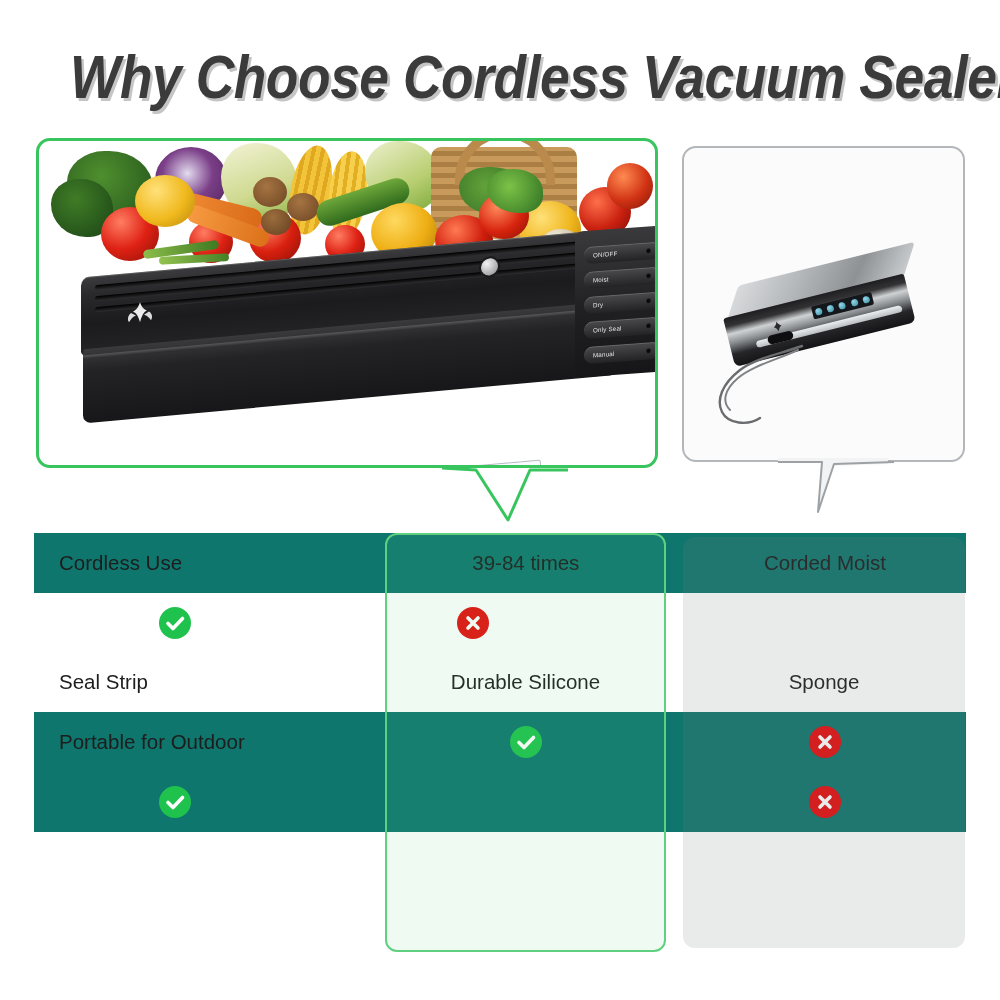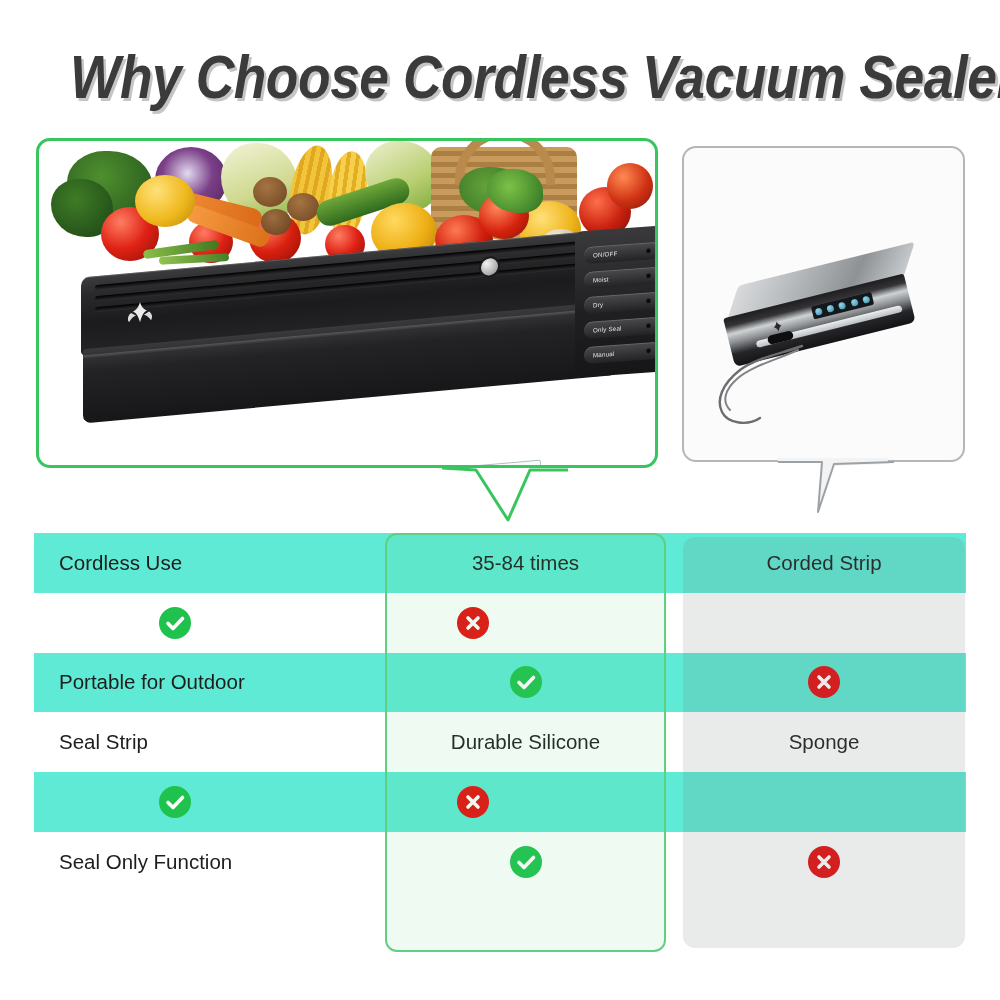--- a/index.html
+++ b/index.html
@@ -176,21 +176,21 @@
     z-index: 2;
     pointer-events: none;
   }
 
   .row {
     position: relative;
     display: flex; align-items: center;
     height: 59.8px;
     z-index: 1;
   }
-  .row.alt { background: #5eead4; }
+  .row.alt { background: #0f766e; justify-content: space-between; }
   .row .cell-label {
     width: 351px; padding-left: 25px;
     font-size: 20.5px; color: #1d1d1d;
     font-family: "Liberation Sans", sans-serif;
   }
   .row .cell-val {
     width: 281px; text-align: center;
     font-size: 20.5px; color: #1d1d1d;
     display: flex; align-items: center; justify-content: center;
   }
@@ -359,45 +359,26 @@
     <path d="M2 6 L46 6 L42 56 L58 8 L118 6" fill="none" stroke="#9ea1a4" stroke-width="2" stroke-linejoin="round"></path>
   </svg>
 
   <div class="col-plain"></div>
   <div class="col-highlight"></div>
 
   <div class="table">
 
     <div class="row alt">
       <div class="cell-label">Cordless Use</div>
-      <div class="cell-val">35-84 times</div>
+      <div class="cell-val">39-84 times</div>
       <div class="cell-gap"></div>
-      <div class="cell-val2">Corded Strip</div>
+      <div class="cell-val2">Corded Moist</div>
     </div>
 
     <div class="row">
-      <div class="cell-val">
-        <span class="icon-yes">
-          <svg viewBox="0 0 32 32" width="32" height="32" aria-hidden="true">
-            <path d="M9 16.5 L14 21.5 L23.5 11.5" fill="none" stroke="#fff" stroke-width="3.6" stroke-linecap="round" stroke-linejoin="round"></path>
-          </svg>
-        </span>
-      </div>
-      <div class="cell-gap"></div>
-      <div class="cell-val2">
-        <span class="icon-no">
-          <svg viewBox="0 0 32 32" width="32" height="32" aria-hidden="true">
-            <path d="M11 11 L21 21 M21 11 L11 21" fill="none" stroke="#fff" stroke-width="3.6" stroke-linecap="round"></path>
-          </svg>
-        </span>
-      </div>
-    </div>
-
-    <div class="row alt">
-      <div class="cell-label">Portable for Outdoor</div>
       <div class="cell-val">
         <span class="icon-yes">
           <svg viewBox="0 0 32 32" width="32" height="32" aria-hidden="true">
             <path d="M9 16.5 L14 21.5 L23.5 11.5" fill="none" stroke="#fff" stroke-width="3.6" stroke-linecap="round" stroke-linejoin="round"></path>
           </svg>
         </span>
       </div>
       <div class="cell-gap"></div>
       <div class="cell-val2">
         <span class="icon-no">
@@ -409,51 +390,52 @@
     </div>
 
     <div class="row">
       <div class="cell-label">Seal Strip</div>
       <div class="cell-val">Durable Silicone</div>
       <div class="cell-gap"></div>
       <div class="cell-val2">Sponge</div>
     </div>
 
     <div class="row alt">
+      <div class="cell-label">Portable for Outdoor</div>
       <div class="cell-val">
         <span class="icon-yes">
           <svg viewBox="0 0 32 32" width="32" height="32" aria-hidden="true">
             <path d="M9 16.5 L14 21.5 L23.5 11.5" fill="none" stroke="#fff" stroke-width="3.6" stroke-linecap="round" stroke-linejoin="round"></path>
           </svg>
         </span>
       </div>
       <div class="cell-gap"></div>
       <div class="cell-val2">
         <span class="icon-no">
           <svg viewBox="0 0 32 32" width="32" height="32" aria-hidden="true">
             <path d="M11 11 L21 21 M21 11 L11 21" fill="none" stroke="#fff" stroke-width="3.6" stroke-linecap="round"></path>
           </svg>
         </span>
       </div>
     </div>
 
-    <div class="row">
-      <div class="cell-label">Seal Only Function</div>
+    <div class="row alt">
       <div class="cell-val">
         <span class="icon-yes">
           <svg viewBox="0 0 32 32" width="32" height="32" aria-hidden="true">
             <path d="M9 16.5 L14 21.5 L23.5 11.5" fill="none" stroke="#fff" stroke-width="3.6" stroke-linecap="round" stroke-linejoin="round"></path>
           </svg>
         </span>
       </div>
       <div class="cell-gap"></div>
       <div class="cell-val2">
         <span class="icon-no">
           <svg viewBox="0 0 32 32" width="32" height="32" aria-hidden="true">
             <path d="M11 11 L21 21 M21 11 L11 21" fill="none" stroke="#fff" stroke-width="3.6" stroke-linecap="round"></path>
           </svg>
         </span>
       </div>
     </div>
 
 
+
   </div>
 </div>
 
 </body></html>

